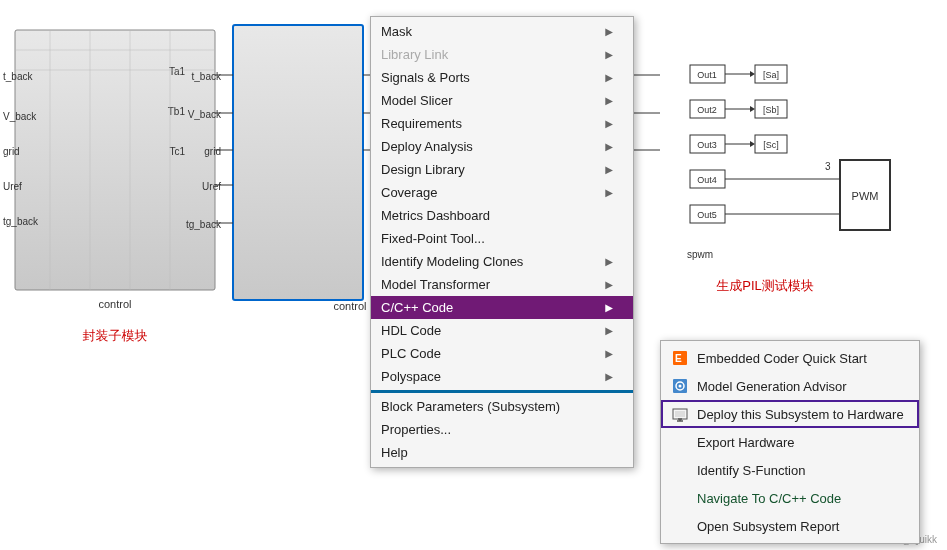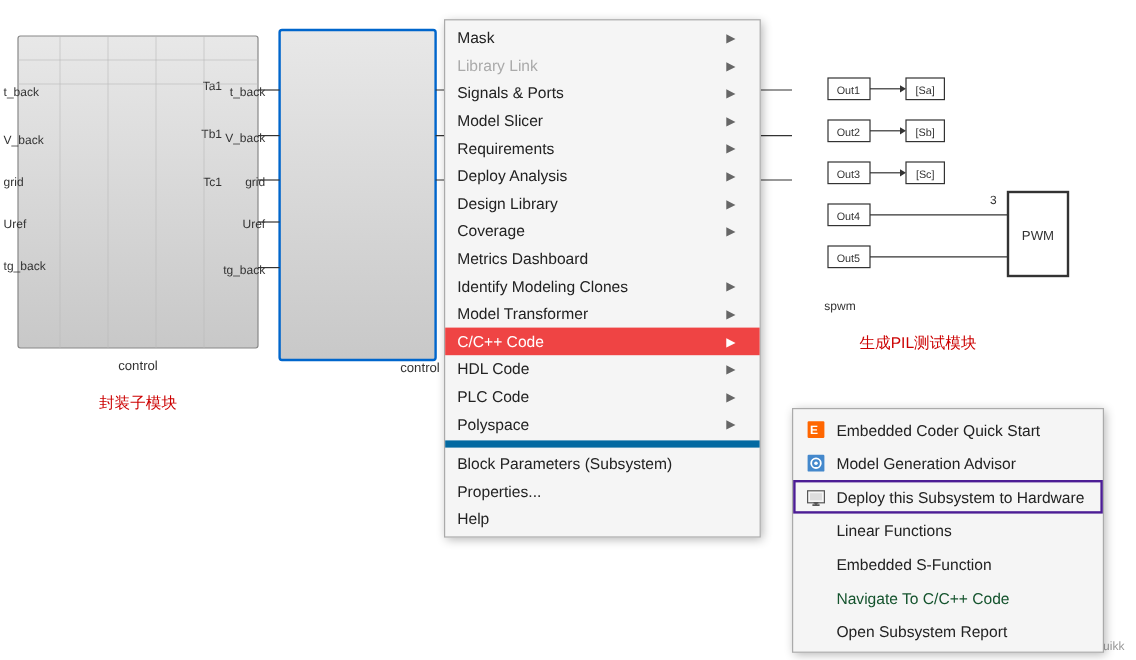--- a/index.html
+++ b/index.html
@@ -42,30 +42,30 @@
       display: flex;
       align-items: center;
       justify-content: space-between;
       white-space: nowrap;
       color: #222;
       font-size: 13px;
       position: relative;
     }
 
     .menu-item.highlighted {
-      background: #ef4444;
+      background: #701a75;
       color: white;
     }
 
     .menu-item.disabled {
       color: #aaa;
     }
 
     .menu-item.separator-before {
-      border-top: 6px solid #0369a1;
+      border-top: 3px solid #0369a1;
       margin-top: 2px;
       padding-top: 6px;
       text-align: center;
     }
 
     .menu-arrow {
       font-size: 10px;
       margin-left: 10px;
       color: #666;
     }
@@ -269,20 +269,23 @@
     <span class="menu-arrow">▶</span>
   </div>
   <div class="menu-item">
     <span>Coverage</span>
     <span class="menu-arrow">▶</span>
   </div>
   <div class="menu-item">
     <span>Metrics Dashboard</span>
   </div>
   <div class="menu-item">
+    <span>Fixed-Point Tool...</span>
+  </div>
+  <div class="menu-item">
     <span>Identify Modeling Clones</span>
     <span class="menu-arrow">▶</span>
   </div>
   <div class="menu-item">
     <span>Model Transformer</span>
     <span class="menu-arrow">▶</span>
   </div>
   <div class="menu-item highlighted">
     <span>C/C++ Code</span>
     <span class="menu-arrow">▶</span>
@@ -337,25 +340,25 @@
         <rect x="3" y="5" width="10" height="6" fill="#ddd"></rect>
         <line x1="6" y1="13" x2="10" y2="13" stroke="#555" stroke-width="1.5"></line>
         <line x1="8" y1="13" x2="8" y2="15" stroke="#555" stroke-width="1.5"></line>
         <line x1="5" y1="15" x2="11" y2="15" stroke="#555" stroke-width="1.5"></line>
       </svg>
     </span>
     <span>Deploy this Subsystem to Hardware</span>
   </div>
   <div class="submenu-item">
     <span class="submenu-item-icon"></span>
-    <span>Linear Functions</span>
+    <span>Export Hardware</span>
   </div>
   <div class="submenu-item">
     <span class="submenu-item-icon"></span>
-    <span>Embedded S-Function</span>
+    <span>Identify S-Function</span>
   </div>
   <div class="submenu-item disabled">
     <span class="submenu-item-icon"></span>
     <span>Navigate To C/C++ Code</span>
   </div>
   <div class="submenu-item">
     <span class="submenu-item-icon"></span>
     <span>Open Subsystem Report</span>
   </div>
 </div>

